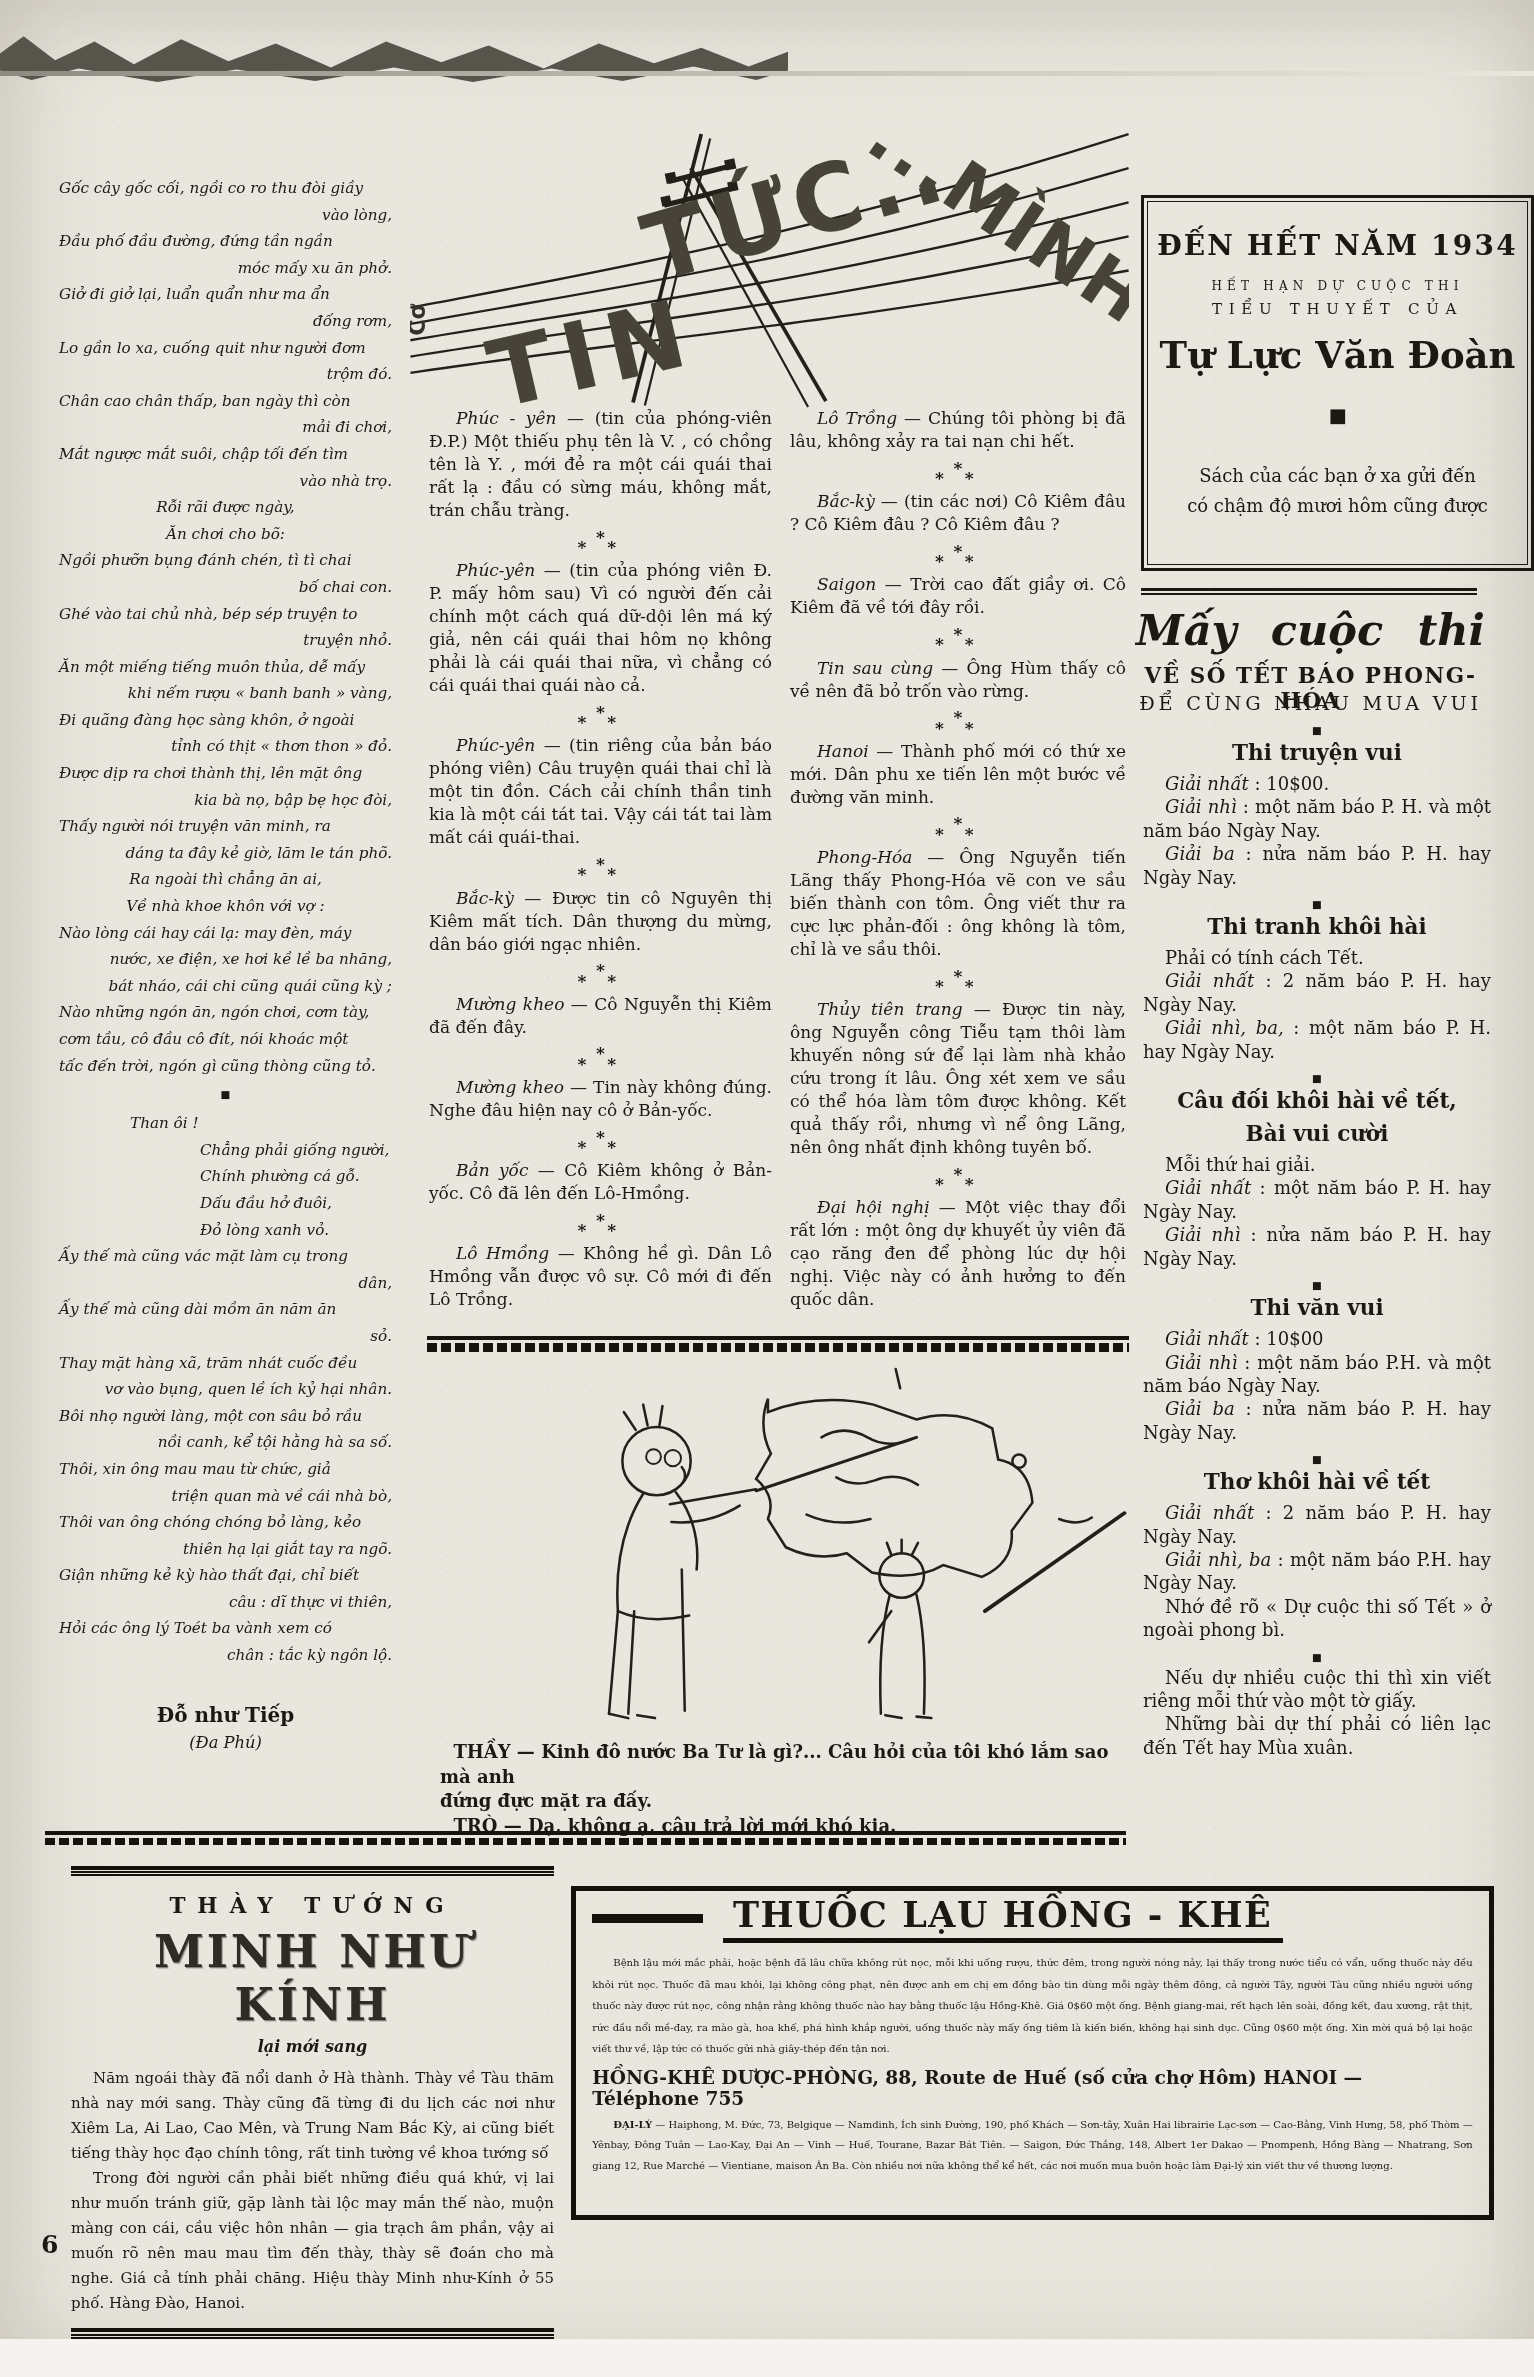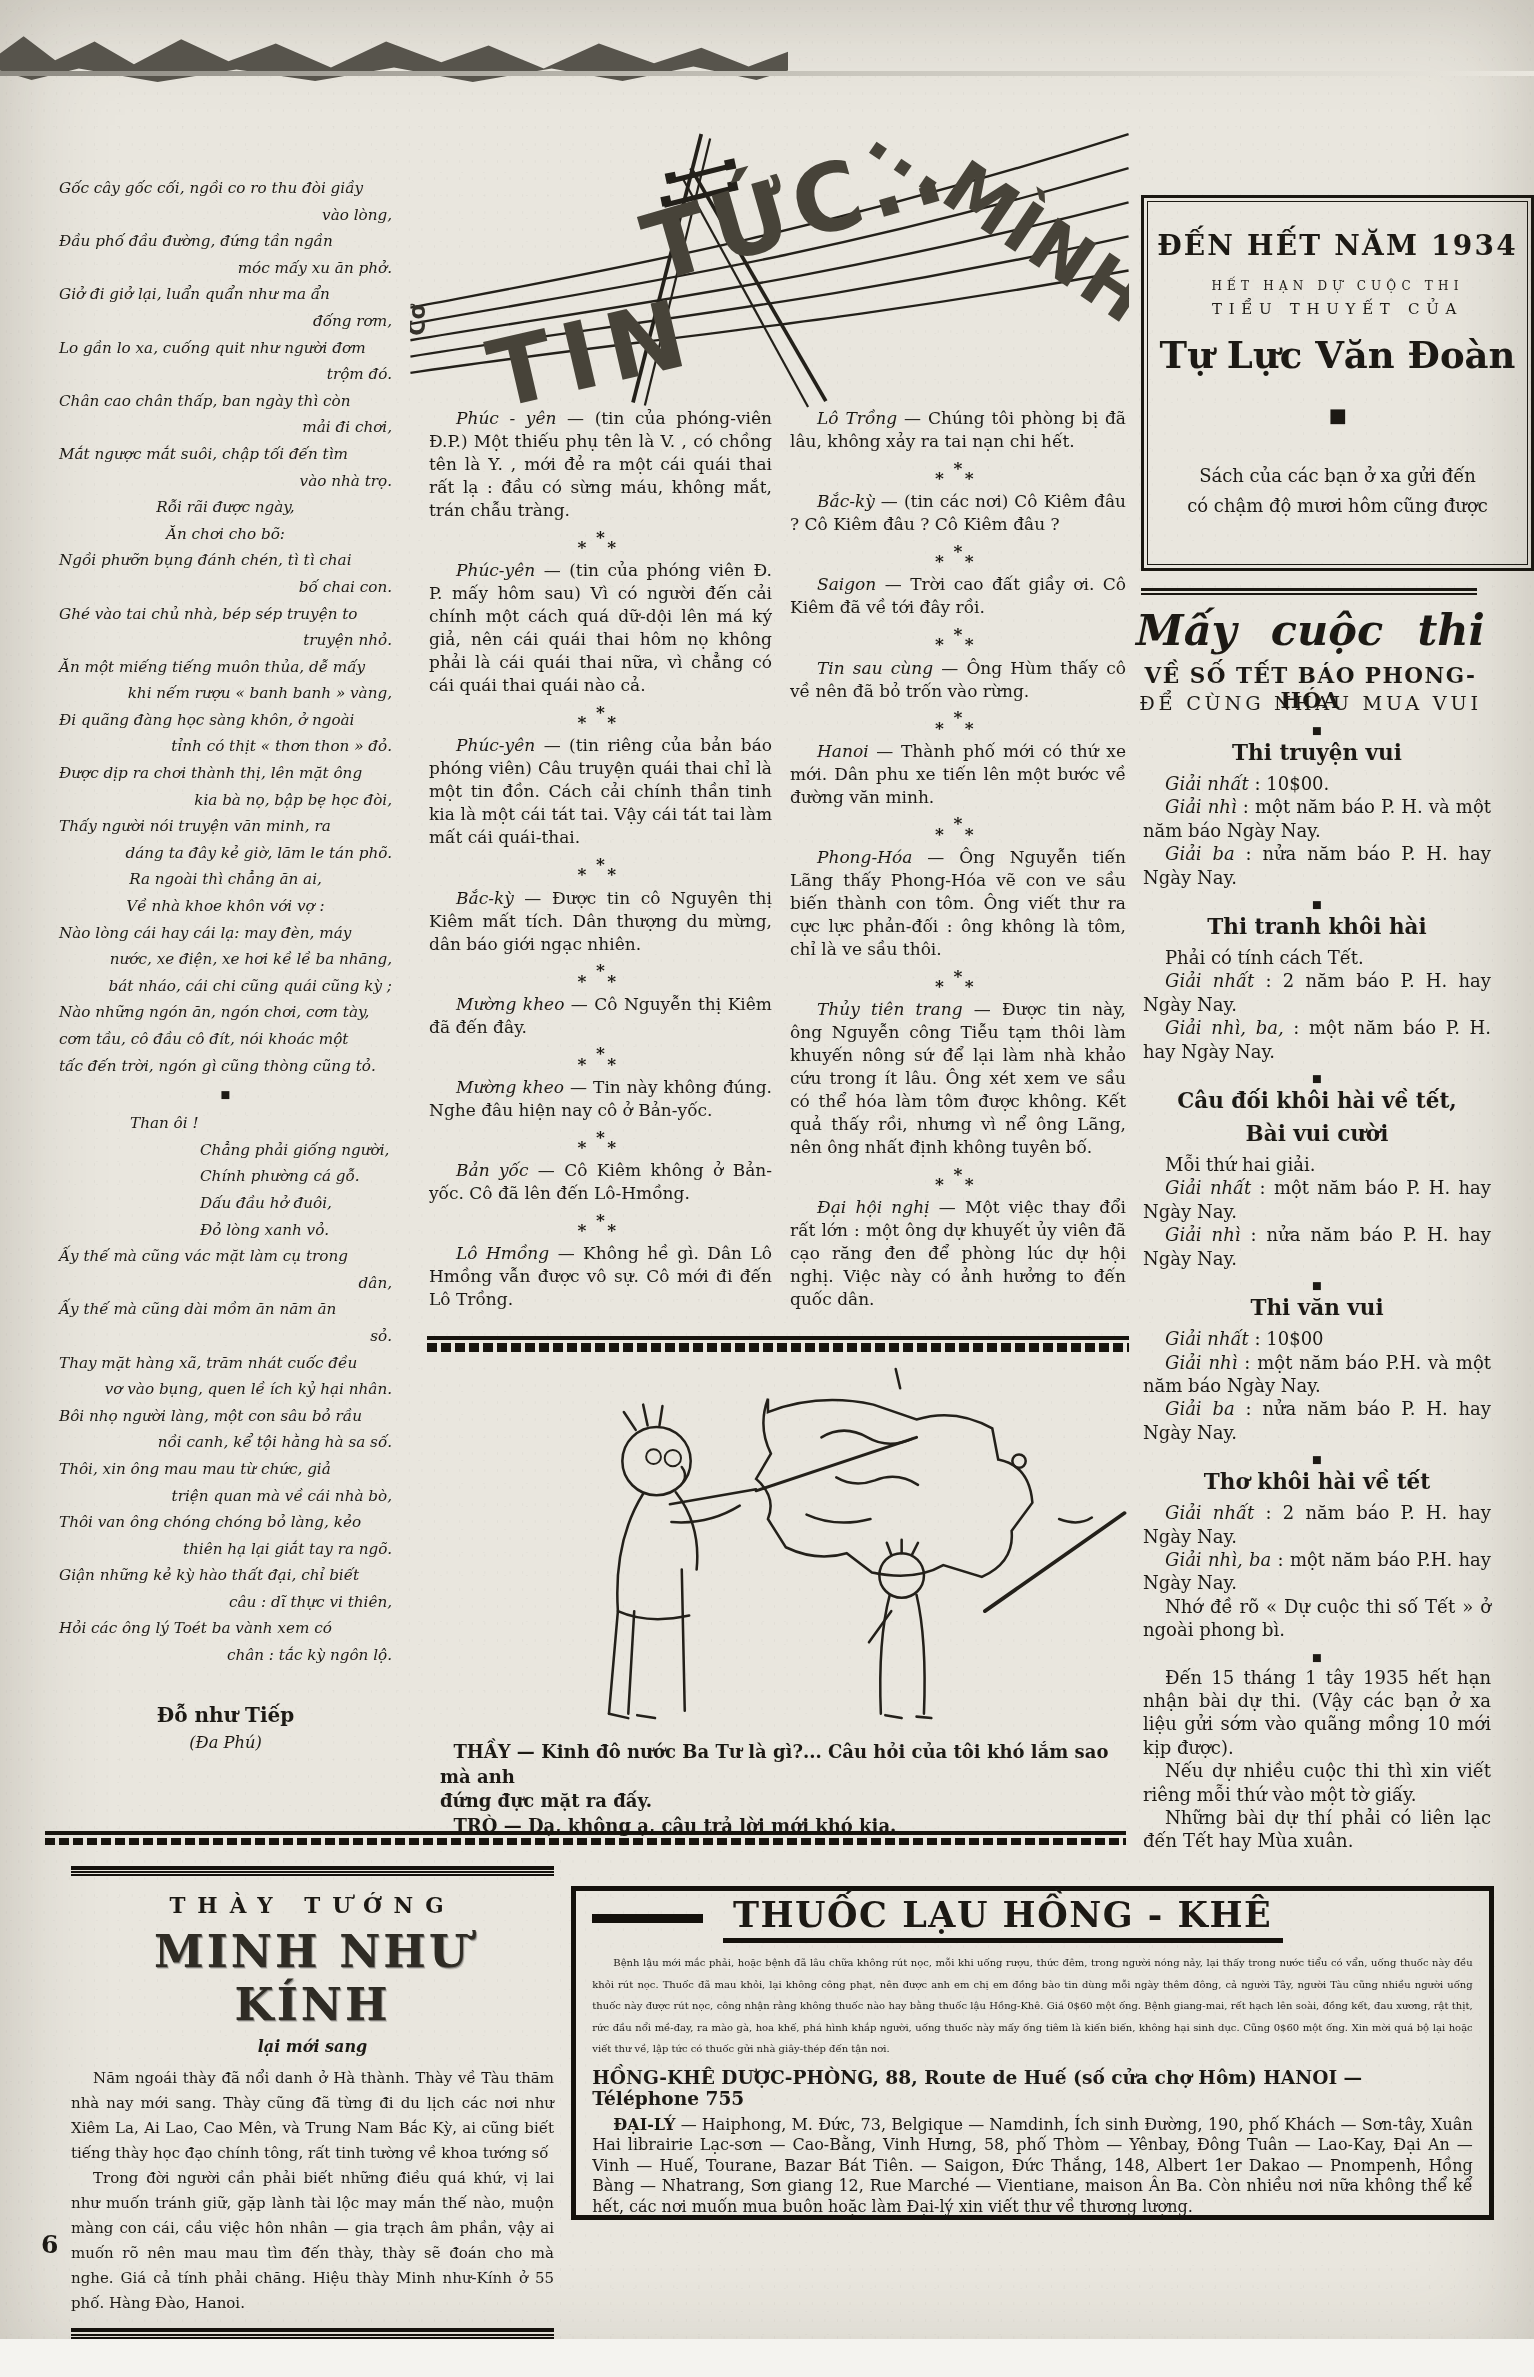--- a/index.html
+++ b/index.html
@@ -72,21 +72,21 @@
   .al-p{font-size:15px;line-height:25px;text-align:justify;text-indent:22px;margin:0;}
   #al-body{margin-top:10.4px;}
   #al-rule-bot{margin-top:12px;}
   #page-num{left:41px;top:2230px;font-size:25px;font-weight:bold;}
   #ad-right{left:571px;top:1886px;width:923px;height:334px;border:5.2px solid #14110c;box-sizing:border-box;padding:3px 16.3px 6px;}
   #ar-titlerow{display:flex;align-items:center;}
   #ar-bar{flex:0 0 111px;height:9px;background:#14110c;margin-right:19.3px;}
   #ar-title{font-weight:bold;font-size:35px;letter-spacing:1.5px;border-bottom:5.2px solid #14110c;padding:0 10.4px 3px;white-space:nowrap;}
   #ar-body{font-size:10px;line-height:21.5px;text-align:justify;text-indent:21px;margin-top:9px;}
   #ar-shop{font-weight:bold;font-size:18.6px;margin-top:7.4px;}
-  #ar-agents{font-size:16px;line-height:20.4px;text-align:justify;margin-top:6px;text-indent:21px;}
+  #ar-agents{font-size:10px;line-height:20.4px;text-align:justify;margin-top:6px;text-indent:21px;}
   #ar-agents b{font-weight:bold;}
   #bottom-white{left:0;top:2339px;width:1535px;height:39px;background:#f4f3ef;}
   svg text{user-select:none;}
 </style>
 </head>
 <body>
 
 <div id="page">
 
   <div class="abs" id="torn-edge"></div>
@@ -343,21 +343,20 @@
       <div class="sec-h">Thi văn vui</div>
       <p class="cline"><i>Giải nhất</i><span> : 10$00</span></p>
       <p class="cline"><i>Giải nhì</i><span> : một năm báo P.H. và một năm báo Ngày Nay.</span></p>
       <p class="cline"><i>Giải ba</i><span> : nửa năm báo P. H. hay Ngày Nay.</span></p>
       <div class="orn-c">■</div>
       <div class="sec-h">Thơ khôi hài về tết</div>
       <p class="cline"><i>Giải nhất</i><span> : 2 năm báo P. H. hay Ngày Nay.</span></p>
       <p class="cline"><i>Giải nhì, ba</i><span> : một năm báo P.H. hay Ngày Nay.</span></p>
       <p class="cline"><span>Nhớ đề rõ « Dự cuộc thi số Tết » ở ngoài phong bì.</span></p>
       <div class="orn-c">■</div>
-      <p class="cline">Đến 15 tháng 1 tây 1935 hết hạn nhận bài dự thi. (Vậy các bạn ở xa liệu gửi sớm vào quãng mồng 10 mới kịp được).</p>
       <p class="cline">Nếu dự nhiều cuộc thi thì xin viết riêng mỗi thứ vào một tờ giấy.</p>
       <p class="cline">Những bài dự thí phải có liên lạc đến Tết hay Mùa xuân.</p>
     </div>
 
   <div class="abs" id="band-ads">
     <div class="rule-heavy"></div>
     <div class="checker"></div>
   </div>
 
   <div class="abs" id="ad-left">

